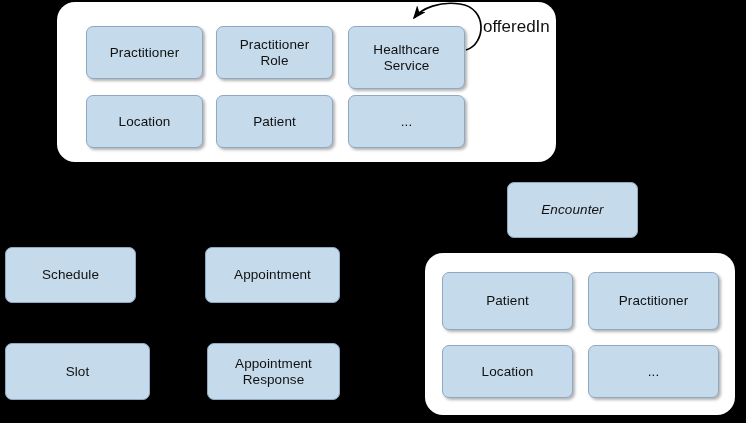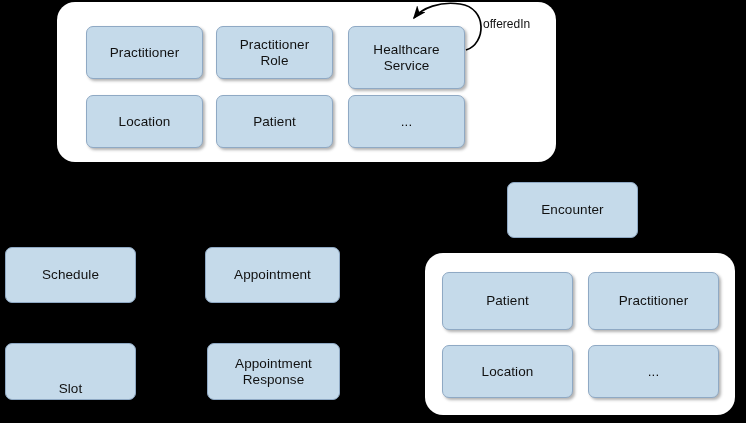--- a/index.html
+++ b/index.html
@@ -59,21 +59,21 @@
     position: absolute;
     left: 400px;
     top: 0px;
     width: 90px;
     height: 62px;
     overflow: visible;
   }
   .edge-label {
     position: absolute;
     color: #111111;
-    font-size: 12px;
+    font-size: 17px;
     white-space: nowrap;
   }
 </style>
 </head>
 <body>
 
 <div id="canvas">
 
   <div class="group-panel" style="left:57px; top:2px; width:499px; height:160px;"></div>
 
@@ -111,34 +111,34 @@
     </defs>
     <path d="M 66,50 C 86,44 88,8 60,4 C 40,1 22,8 14,18" fill="none" stroke="#000000" stroke-width="1.7" marker-end="url(#ah)"></path>
   </svg>
 
   <div class="edge-label" style="left:483px; top:17px;">offeredIn</div>
 
   <div class="entity" style="left:5px; top:247px; width:131px; height:56px;text-align:right;">
     <span class="label">Schedule</span>
   </div>
 
-  <div class="entity" style="left:5px; top:343px; width:131px; height:57px;align-items:flex-end;">
+  <div class="entity" style="left:5px; top:343px; width:145px; height:57px;">
     <span class="label">Slot</span>
   </div>
 
   <div class="entity" style="left:205px; top:247px; width:135px; height:56px;">
     <span class="label">Appointment</span>
   </div>
 
   <div class="entity" style="left:207px; top:343px; width:133px; height:57px;">
     <span class="label">Appointment
 Response</span>
   </div>
 
-  <div class="entity" style="left:507px; top:182px; width:131px; height:56px;">
+  <div class="entity" style="left:507px; top:182px; width:131px; height:56px;font-style:italic;">
     <span class="label">Encounter</span>
   </div>
 
   <div class="group-panel" style="left:425px; top:253px; width:310px; height:162px;"></div>
 
   <div class="entity" style="left:442px; top:272px; width:131px; height:58px;">
     <span class="label">Patient</span>
   </div>
 
   <div class="entity" style="left:588px; top:272px; width:131px; height:58px;">

